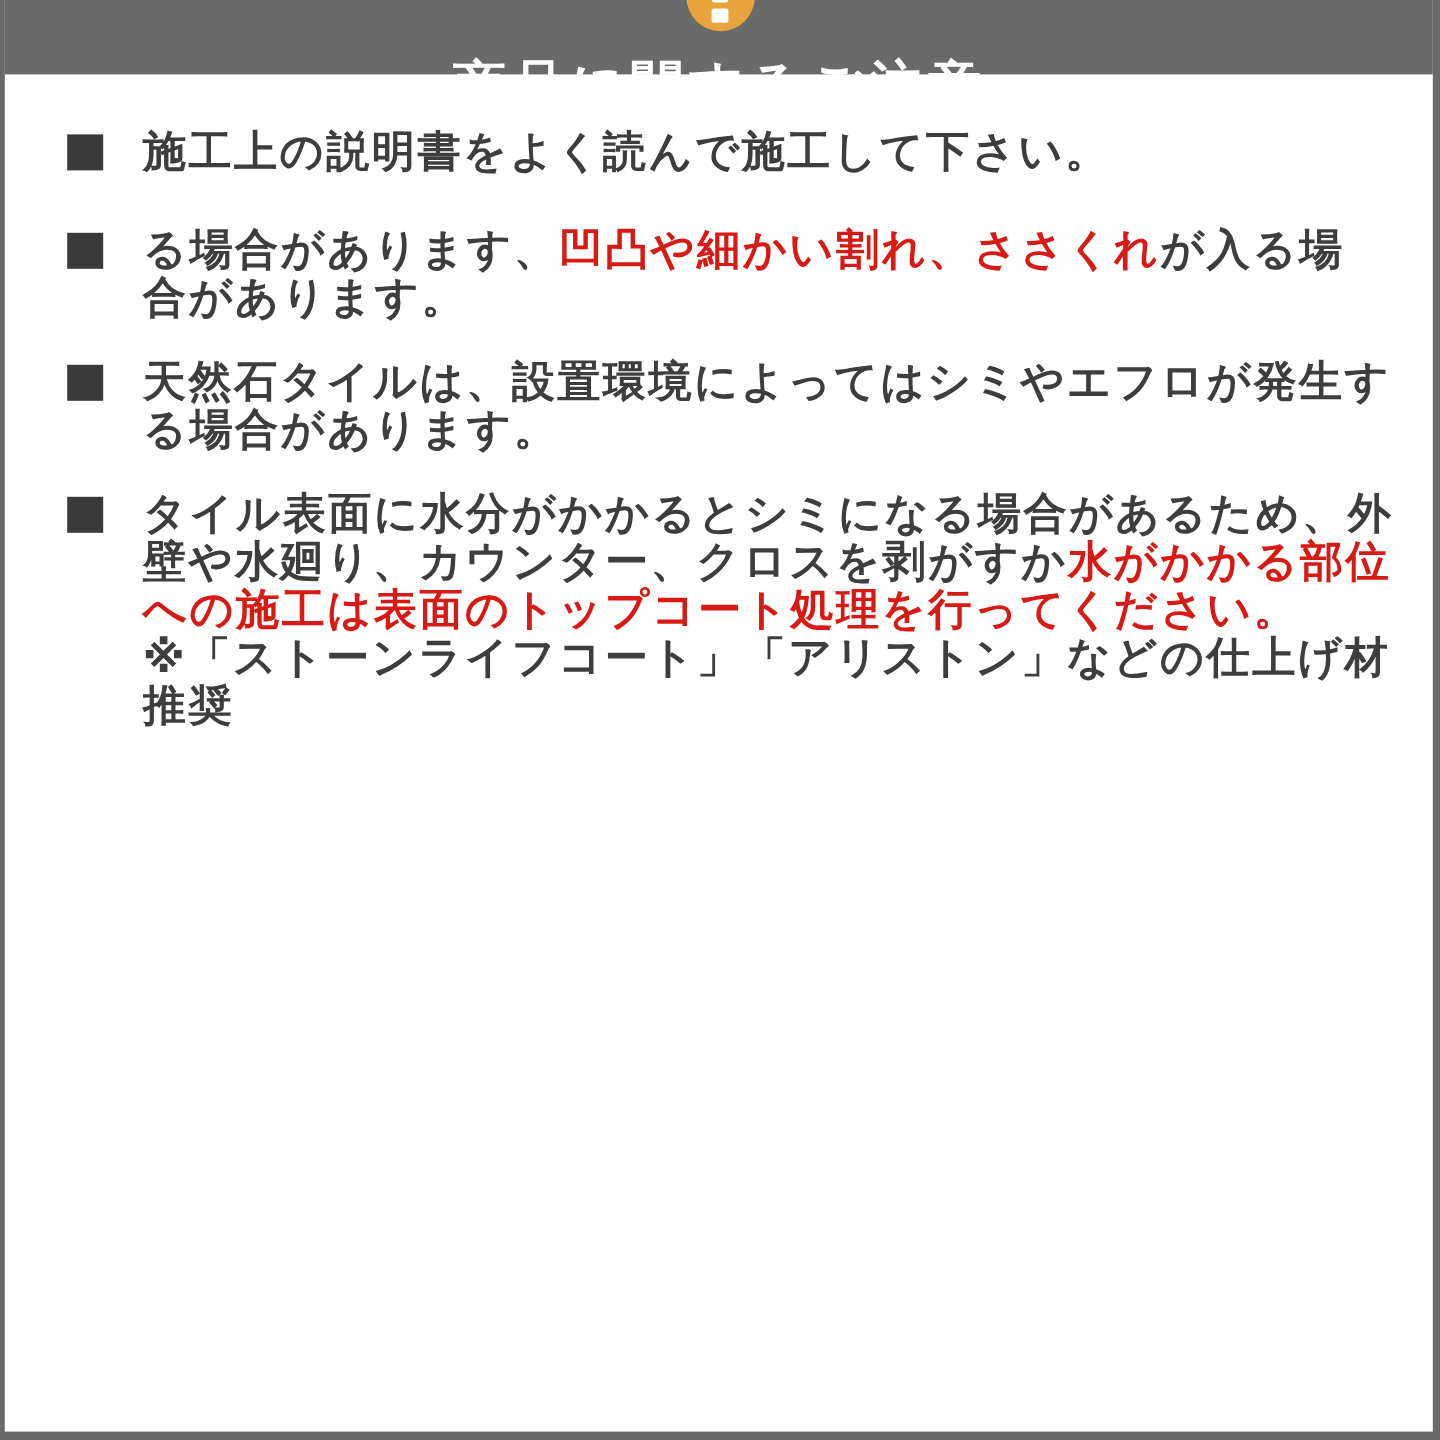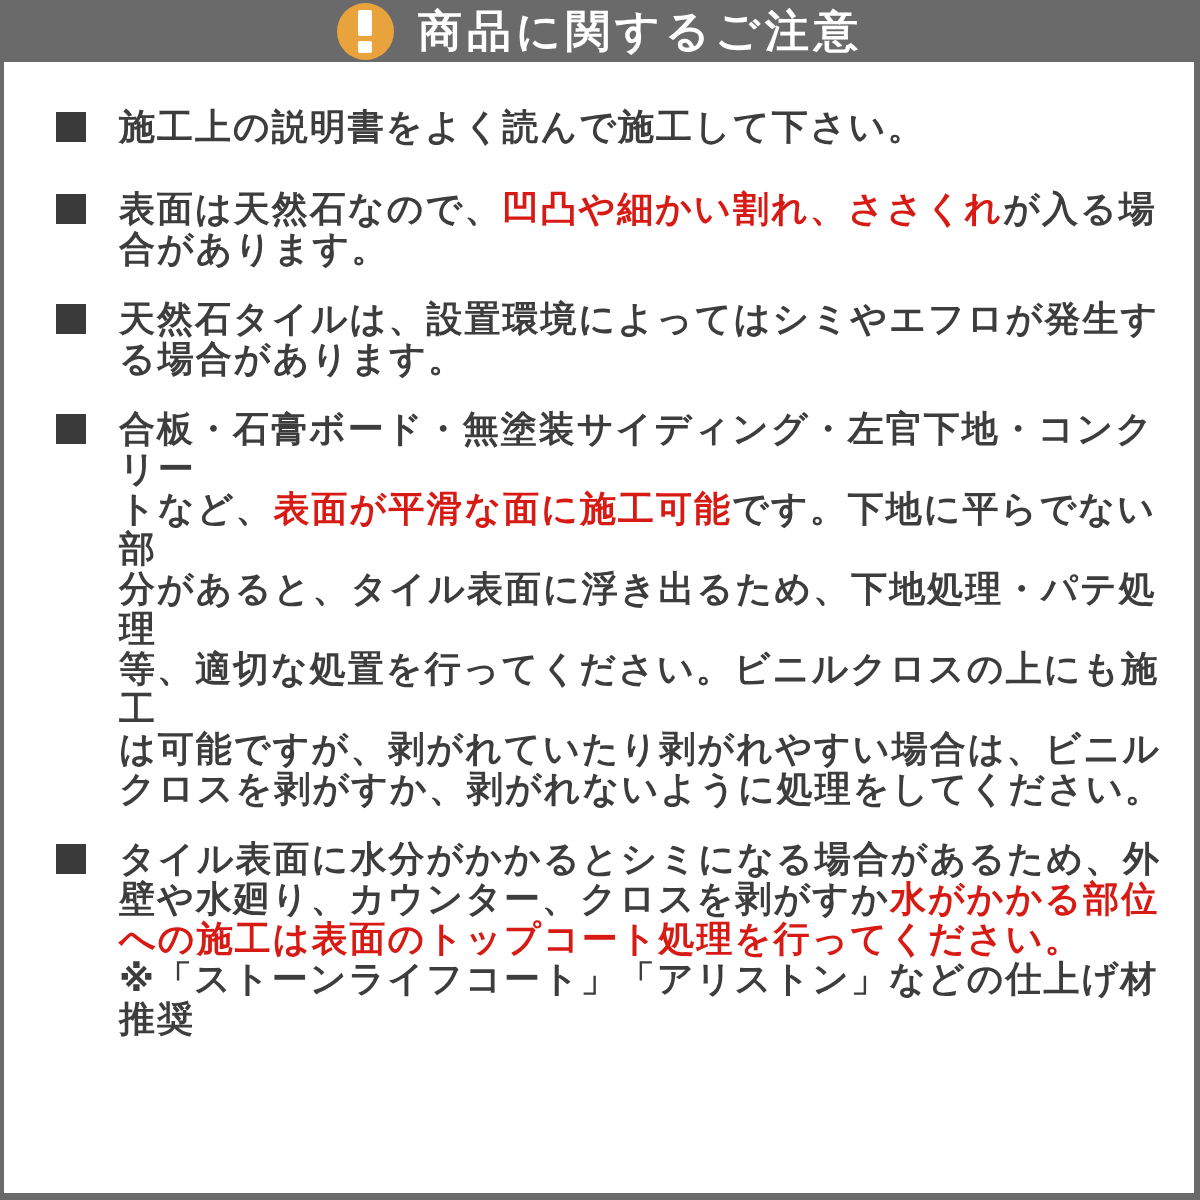--- a/index.html
+++ b/index.html
@@ -25,20 +25,21 @@
     border-right:6px solid var(--border);
     border-bottom:7px solid var(--border);
     overflow:hidden;
   }
   .header{
     height:62px;
     margin:0 -6px 0 -4px; 
     background:var(--header-bg);
     display:flex;align-items:center;justify-content:center;
     gap:24px;
+    flex-direction:column;
   }
   .excl-icon{
     width:57px;height:57px;border-radius:50%;
     background:var(--icon-orange);
     display:flex;flex-direction:column;align-items:center;justify-content:center;
     flex:0 0 auto;
   }
   .excl-bar{width:14px;height:26px;background:#fff;border-radius:2px;margin-bottom:5px;}
   .excl-dot{width:14px;height:12px;background:#fff;border-radius:2px;}
   .title{
@@ -80,36 +81,27 @@
     <h1 class="title">商品に関するご注意</h1>
   </header>
 
   <main class="content" id="notices">
       <div class="notice">
         <span class="bullet"></span>
         <p class="text"><span class="seg">施工上の説明書をよく読んで施工して下さい。</span></p>
       </div>
       <div class="notice">
         <span class="bullet"></span>
-        <p class="text"><span class="seg">表面は天然石なので、</span><span class="seg red">凹凸や細かい割れ、ささくれ</span><span class="seg">が入る場
+        <p class="text"><span class="seg">る場合があります、</span><span class="seg red">凹凸や細かい割れ、ささくれ</span><span class="seg">が入る場
 合があります。</span></p>
       </div>
       <div class="notice">
         <span class="bullet"></span>
         <p class="text"><span class="seg">天然石タイルは、設置環境によってはシミやエフロが発生す
 る場合があります。</span></p>
-      </div>
-      <div class="notice">
-        <span class="bullet"></span>
-        <p class="text"><span class="seg">合板・石膏ボード・無塗装サイディング・左官下地・コンクリー
-トなど、</span><span class="seg red">表面が平滑な面に施工可能</span><span class="seg">です。下地に平らでない部
-分があると、タイル表面に浮き出るため、下地処理・パテ処理
-等、適切な処置を行ってください。ビニルクロスの上にも施工
-は可能ですが、剥がれていたり剥がれやすい場合は、ビニル
-クロスを剥がすか、剥がれないように処理をしてください。</span></p>
       </div>
       <div class="notice">
         <span class="bullet"></span>
         <p class="text"><span class="seg">タイル表面に水分がかかるとシミになる場合があるため、外
 壁や水廻り、カウンター、クロスを剥がすか</span><span class="seg red">水がかかる部位
 への施工は表面のトップコート処理を行ってください。</span><span class="seg">
 ※「ストーンライフコート」「アリストン」などの仕上げ材推奨</span></p>
       </div>
     </main>
 </div>

